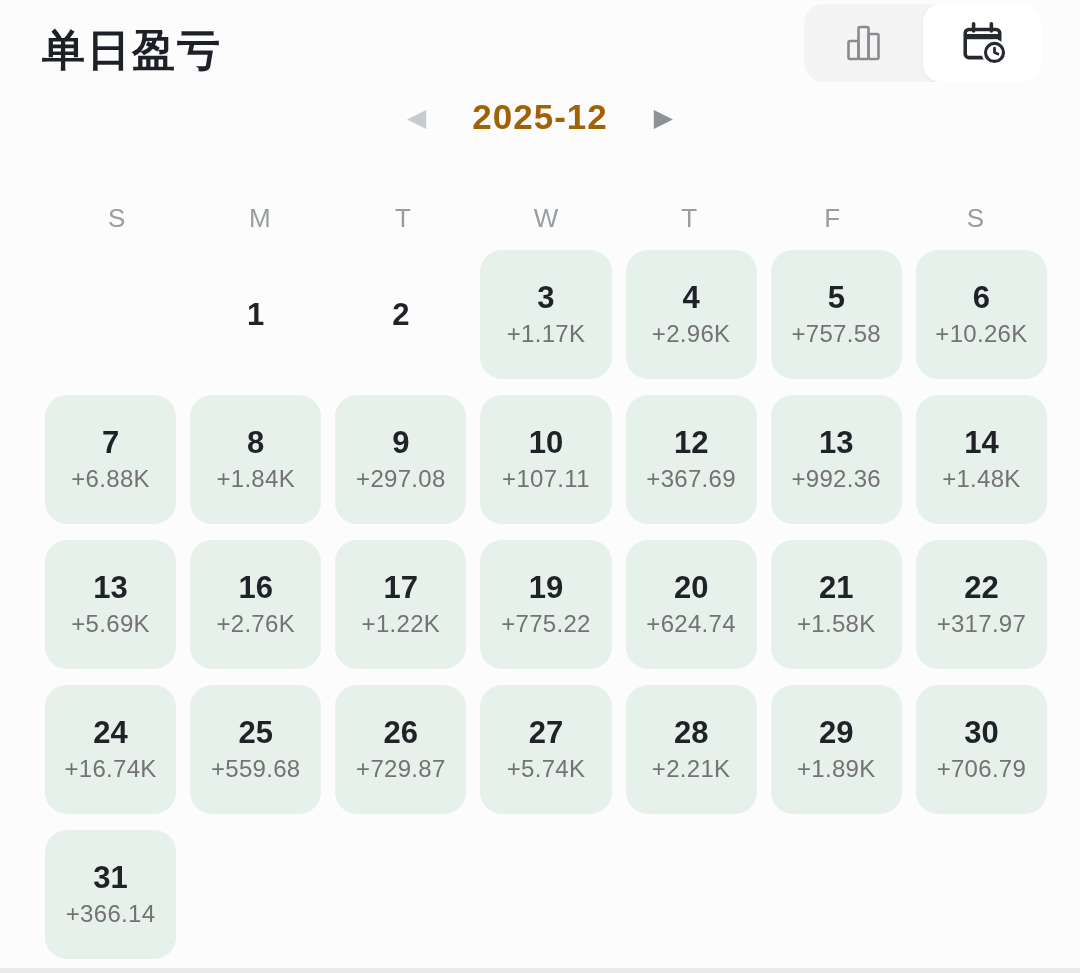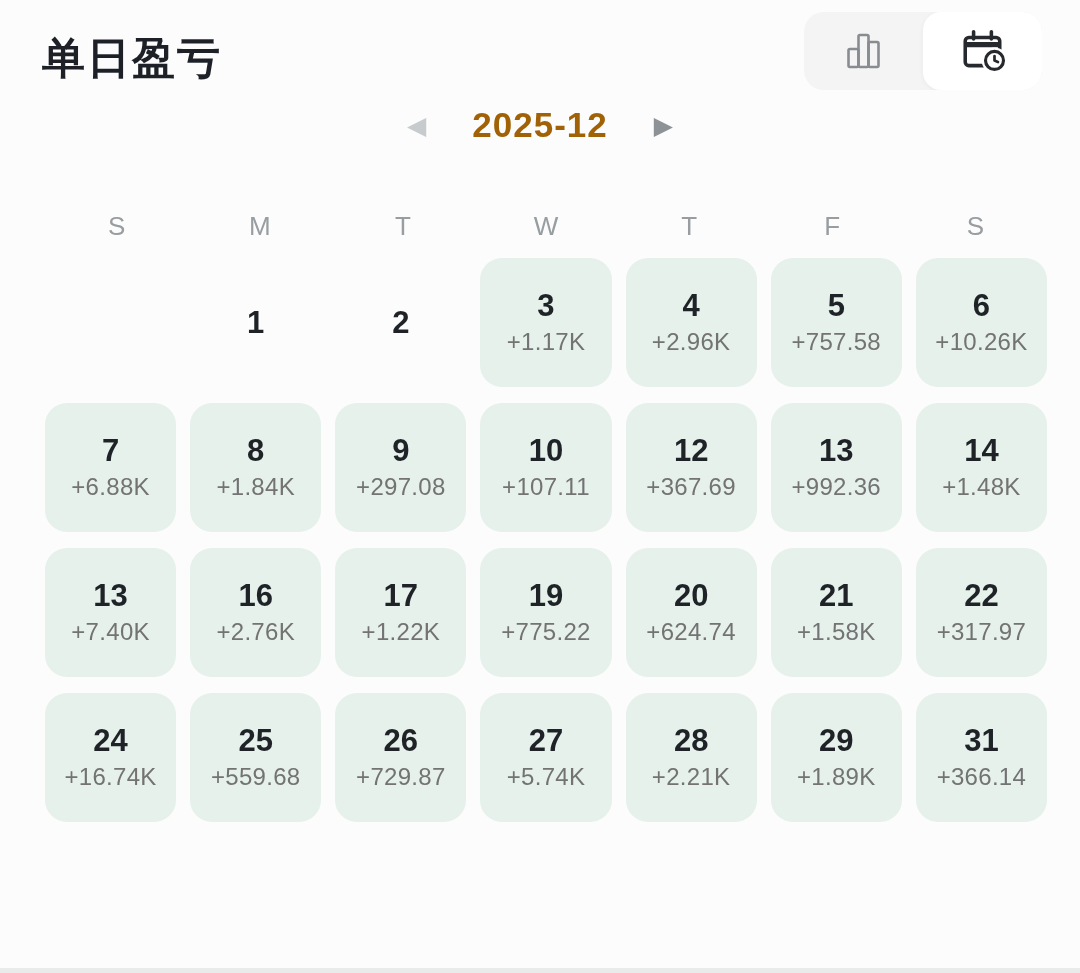--- a/index.html
+++ b/index.html
@@ -7,21 +7,21 @@
   body {
     font-family: "Liberation Sans", "DejaVu Sans", sans-serif;
     background: #fbfcfb;
     position: relative;
     overflow: hidden;
   }
   .topbar {
     display: flex;
     justify-content: space-between;
     align-items: flex-start;
-    padding: 12px 38px 0 42px;
+    padding: 4px 38px 0 42px;
   }
   .page-title {
     font-size: 43px;
     font-weight: 700;
     color: #1d2127;
     letter-spacing: 2px;
     margin-top: 18px;
   }
   .segmented {
     display: flex;
@@ -219,21 +219,21 @@
       <div class="cell has-value">
         <div class="daynum">13</div>
         <div class="dayval">+992.36</div>
       </div>
       <div class="cell has-value">
         <div class="daynum">14</div>
         <div class="dayval">+1.48K</div>
       </div>
       <div class="cell has-value">
         <div class="daynum">13</div>
-        <div class="dayval">+7.40K</div>
+        <div class="dayval">+5.69K</div>
       </div>
       <div class="cell has-value">
         <div class="daynum">16</div>
         <div class="dayval">+2.76K</div>
       </div>
       <div class="cell has-value">
         <div class="daynum">17</div>
         <div class="dayval">+1.22K</div>
       </div>
       <div class="cell has-value">
@@ -270,19 +270,23 @@
       </div>
       <div class="cell has-value">
         <div class="daynum">28</div>
         <div class="dayval">+2.21K</div>
       </div>
       <div class="cell has-value">
         <div class="daynum">29</div>
         <div class="dayval">+1.89K</div>
       </div>
       <div class="cell has-value">
+        <div class="daynum">30</div>
+        <div class="dayval">+706.79</div>
+      </div>
+      <div class="cell has-value">
         <div class="daynum">31</div>
         <div class="dayval">+366.14</div>
       </div>
     </div>
 
   <div class="bottom-edge"></div>
 </div>
 
 </body></html>

